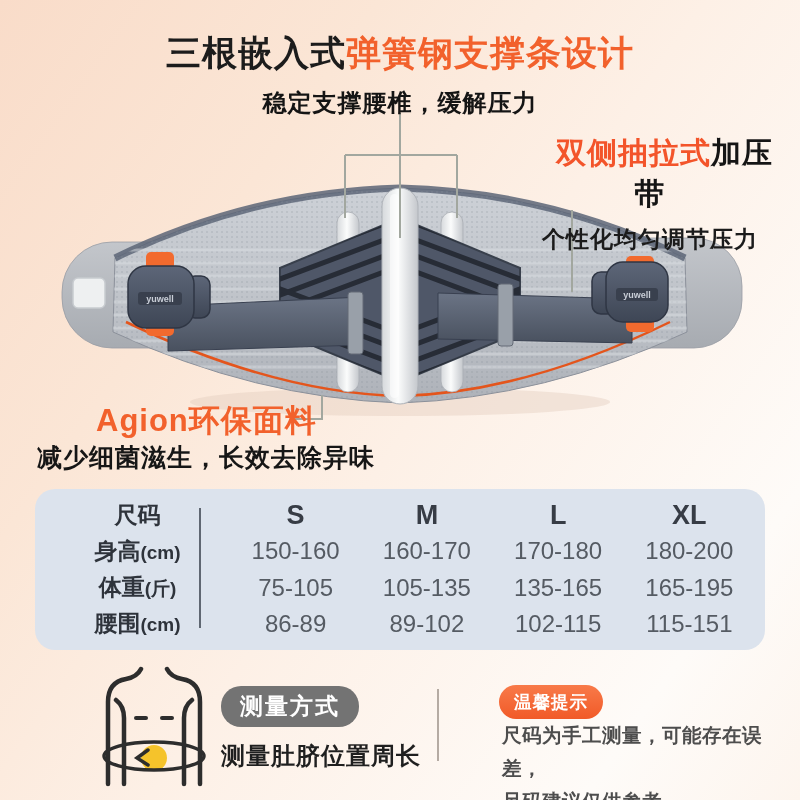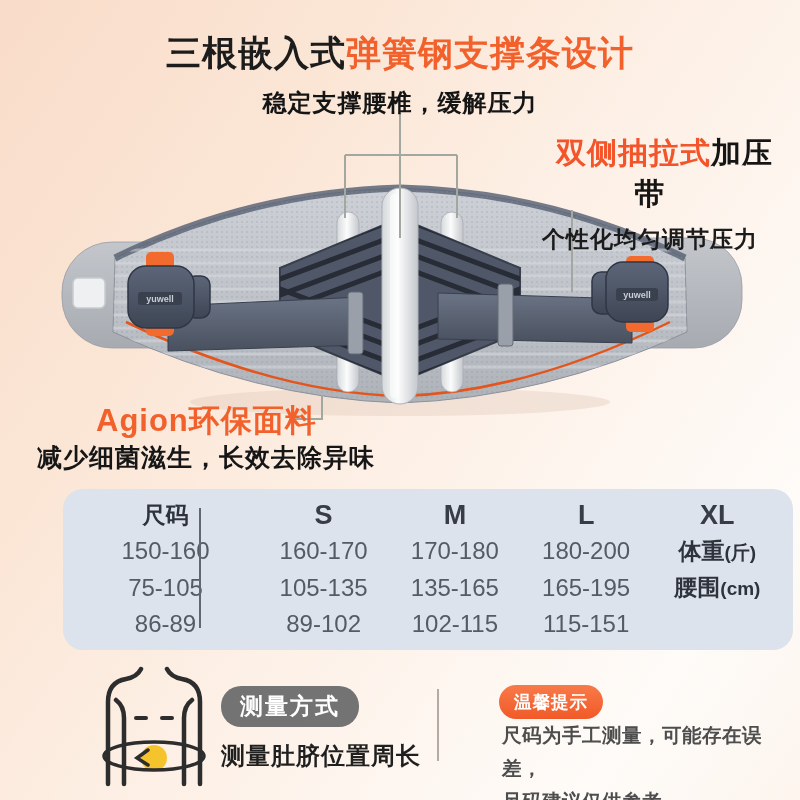--- a/index.html
+++ b/index.html
@@ -18,21 +18,21 @@
   .pressure-callout{top:133px;left:512px;width:276px;text-align:center;}
   .pressure-title{font-size:30px;font-weight:900;color:#151515;letter-spacing:1px;}
   .pressure-title .hl{color:#f3542a;margin-left:29px;}
   .pressure-sub{margin-top:9px;font-size:23px;font-weight:700;color:#1b1b1b;letter-spacing:1px;}
   
   .fabric-title{top:400px;left:96px;font-size:31px;font-weight:700;color:#f2612c;letter-spacing:1px;}
   .fabric-sub{top:441px;left:37px;font-size:25px;font-weight:800;color:#161616;letter-spacing:1px;}
   
   .size-table{top:489px;left:35px;width:730px;height:161px;background:#dce3ed;border-radius:20px;
     display:grid;grid-template-columns:185px 1fr 1fr 1fr 1fr;grid-template-rows:repeat(4,1fr);
-    align-items:center;padding:8px 10px;box-sizing:border-box;margin-left:28px;}
+    align-items:center;padding:8px 10px;box-sizing:border-box;}
   .size-table .cell{text-align:center;color:#555b63;font-size:24px;font-weight:500;}
   .size-table .head{font-size:27px;font-weight:800;color:#373c45;}
   .size-table .rowlabel{font-size:23px;font-weight:800;color:#2e333b;text-align:center;}
   .size-table .unit{font-size:19px;font-weight:600;}
   .table-divider{top:508px;left:199px;width:2px;height:120px;background:#5f6772;}
   
   .measure-badge{top:686px;left:221px;background:#737373;color:#ffffff;font-size:23px;font-weight:800;
     padding:5px 19px;border-radius:20px;letter-spacing:2px;}
   .measure-desc{top:740px;left:221px;font-size:24px;font-weight:800;color:#1f1f1f;letter-spacing:1px;}
   .bottom-divider{top:689px;left:437px;width:2px;height:72px;background:#b5aba3;}
@@ -163,20 +163,21 @@
 <div class="abs fabric-title">Agion环保面料</div>
 <div class="abs fabric-sub">减少细菌滋生，长效去除异味</div>
 
 <div class="abs size-table">
   <div class="cell head rowlabel" style="font-size:23px;">尺码</div>
   <div class="cell head">S</div>
   <div class="cell head">M</div>
   <div class="cell head">L</div>
   <div class="cell head">XL</div>
 
+  <div class="rowlabel"><span>身高</span><span class="unit">(cm)</span></div>
   <div class="cell">150-160</div>
   <div class="cell">160-170</div>
   <div class="cell">170-180</div>
   <div class="cell">180-200</div>
 
   <div class="rowlabel"><span>体重</span><span class="unit">(斤)</span></div>
   <div class="cell">75-105</div>
   <div class="cell">105-135</div>
   <div class="cell">135-165</div>
   <div class="cell">165-195</div>

